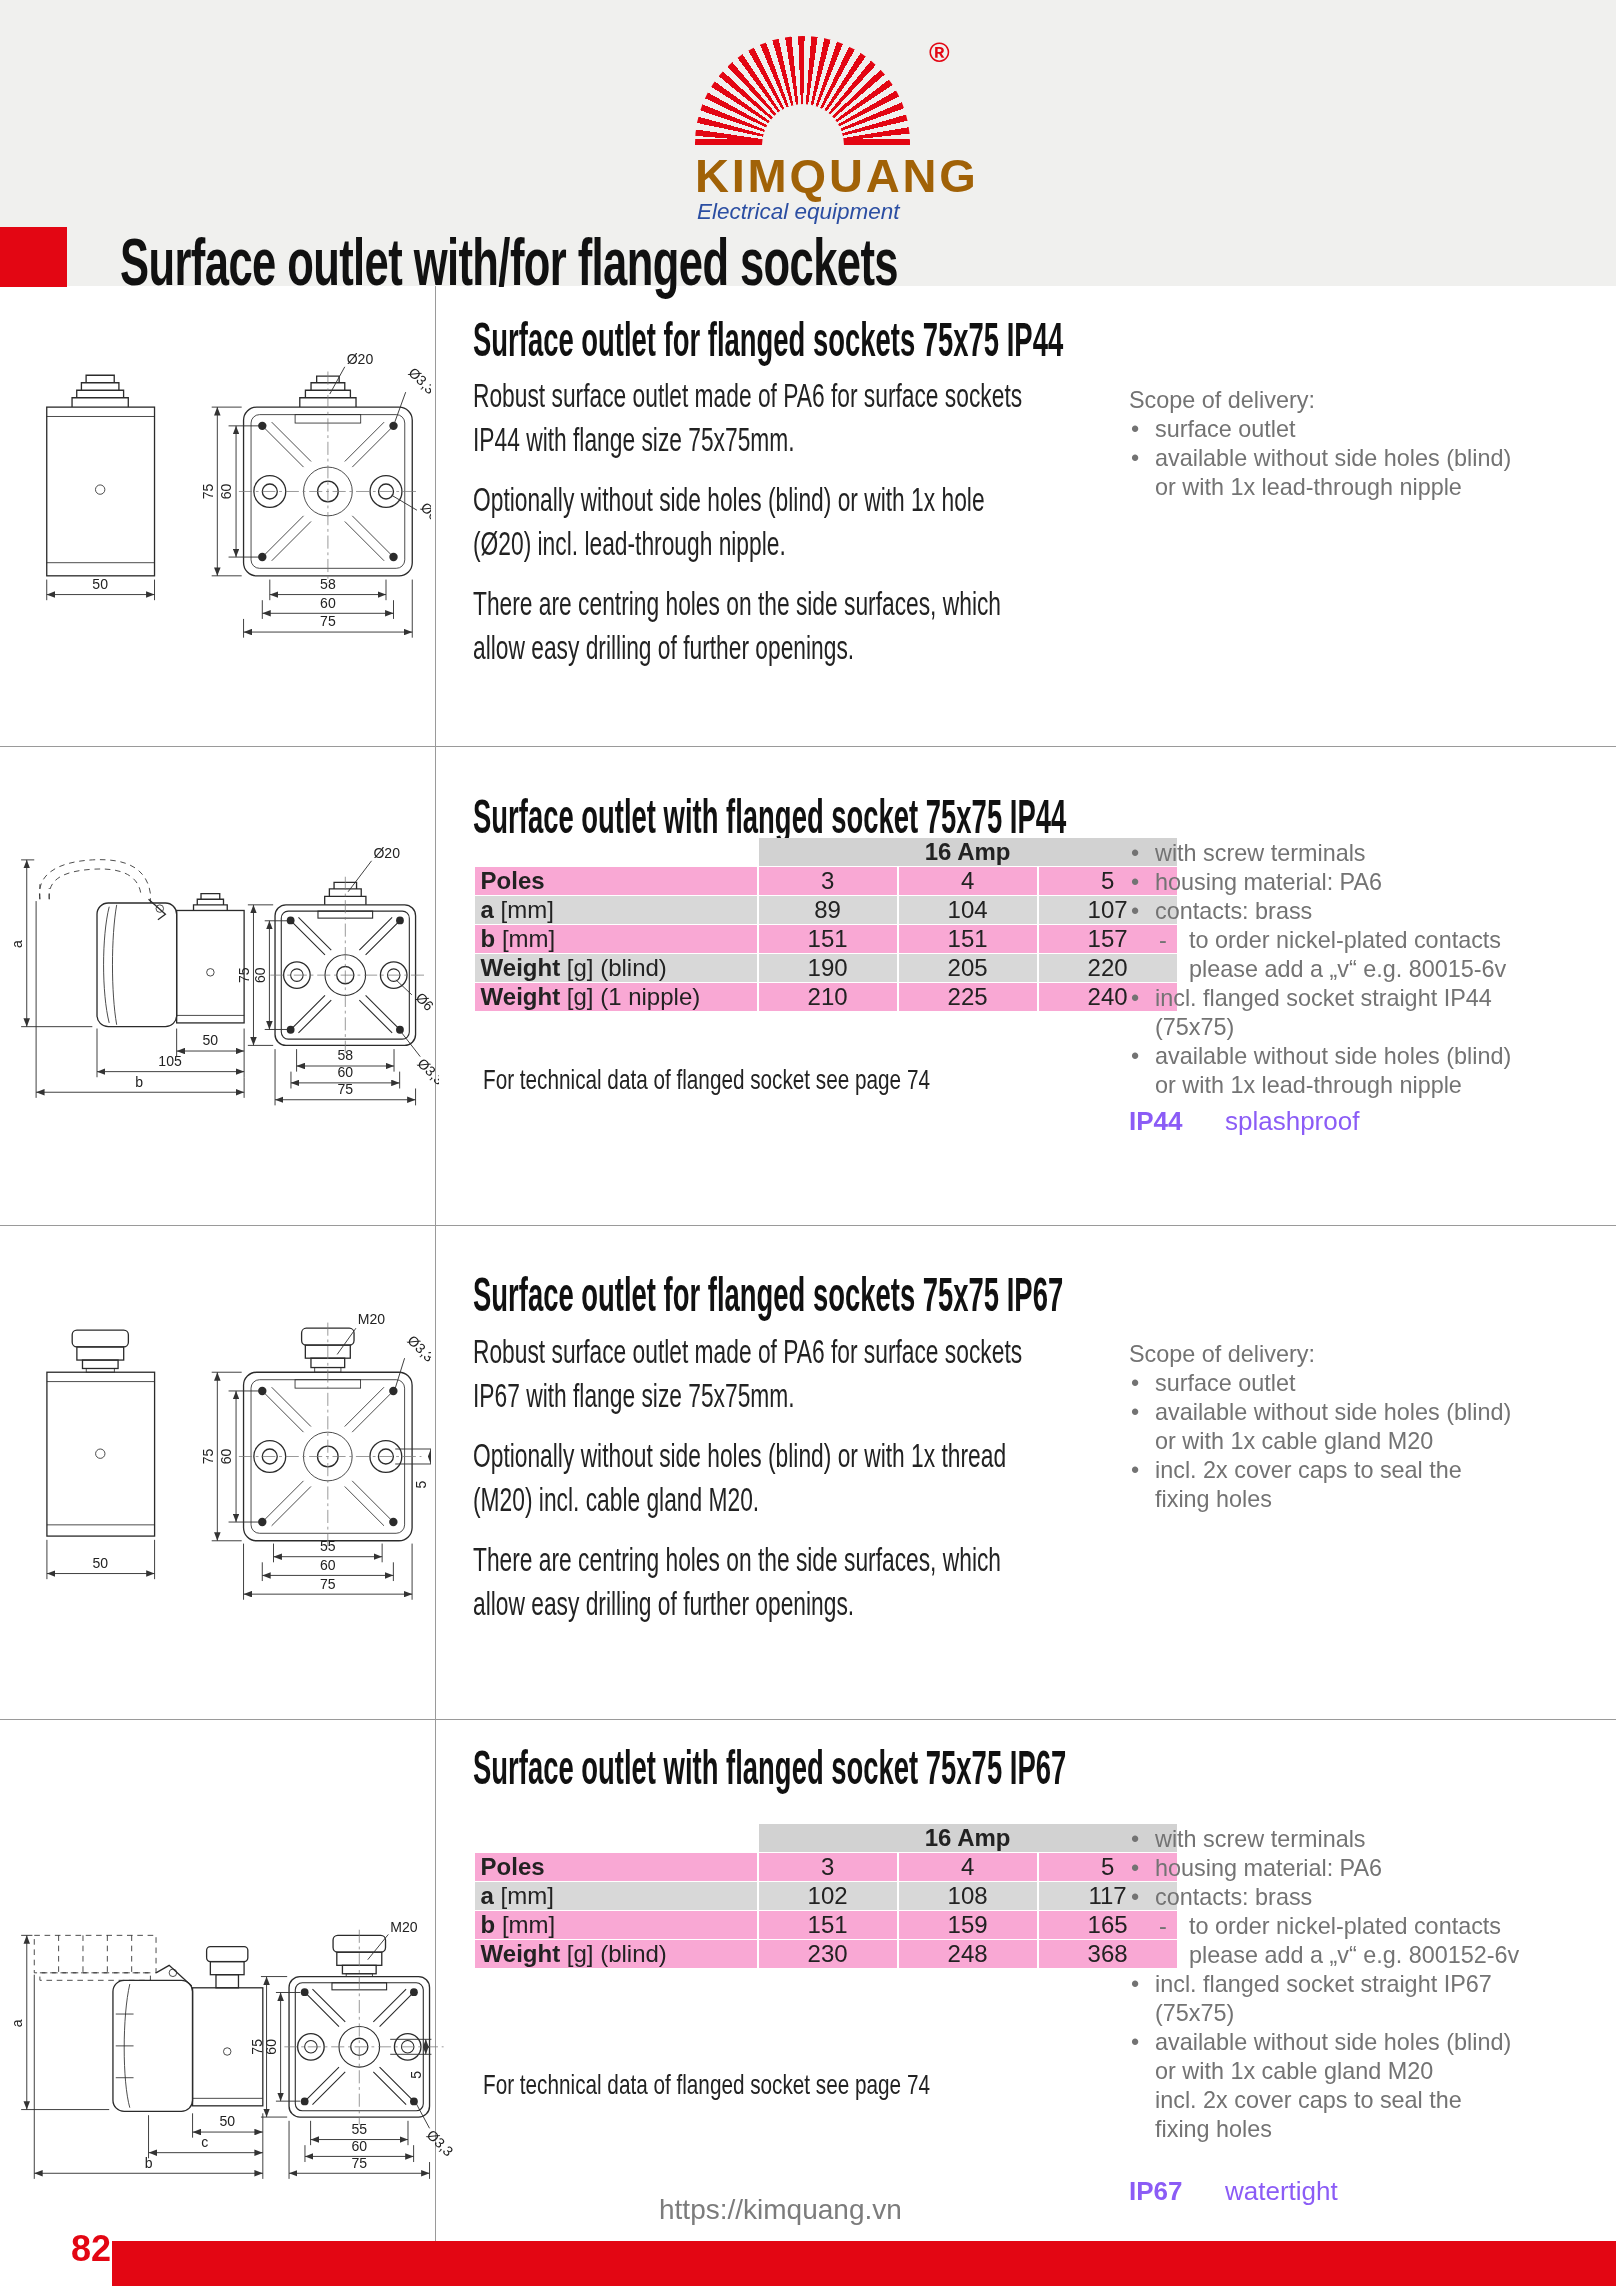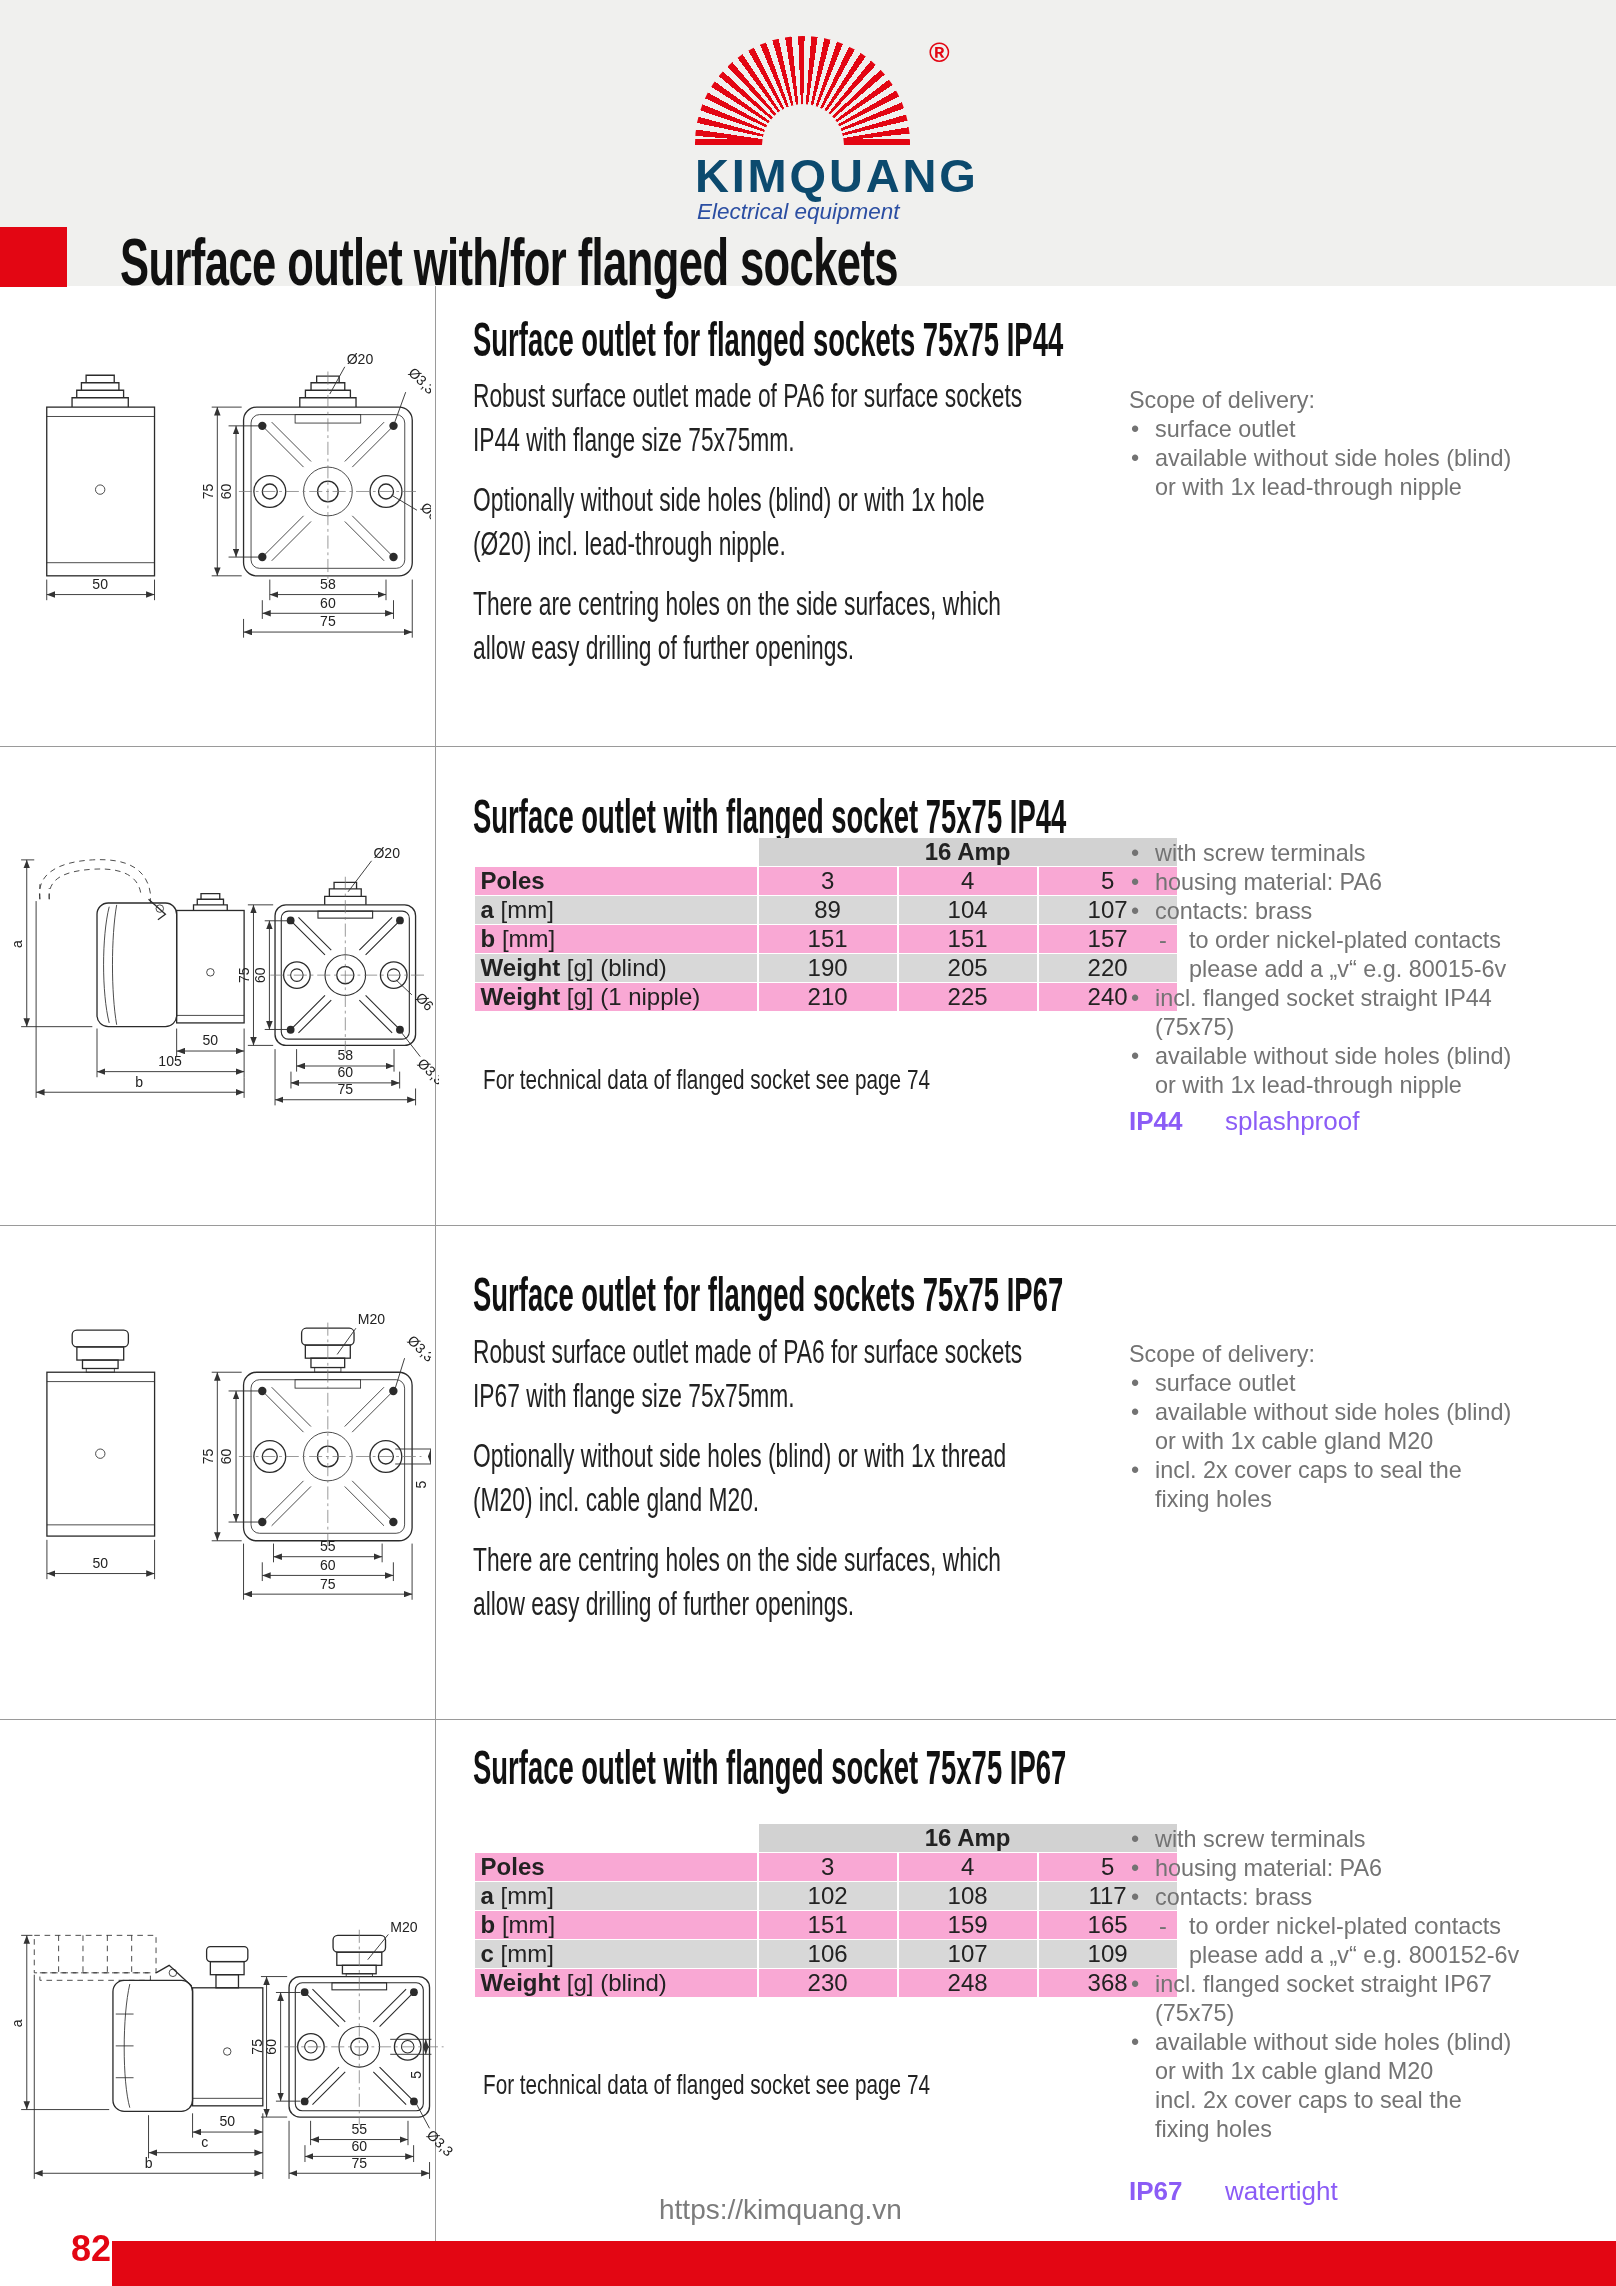--- a/index.html
+++ b/index.html
@@ -14,21 +14,21 @@
                 letter-spacing:-0.9px; white-space:nowrap; transform:scaleX(.66); transform-origin:left top; color:#111; }
 
   
   .fan { left:695px; top:36px; width:215px; height:109px; overflow:hidden; border-radius:108px 108px 0 0; }
   .fan-rays { position:absolute; left:0; top:0; width:215px; height:109px;
               background:repeating-conic-gradient(from 268deg at 50% 100%, #e30613 0deg 3.4deg, #f0f0ee 3.4deg 6.9deg); }
   .fan-hole { position:absolute; left:50%; bottom:-41px; transform:translateX(-50%);
               width:82px; height:82px; border-radius:50%; background:#f0f0ee; }
   .fan-base { position:absolute; left:0; bottom:0; width:100%; height:5.6px; background:#e30613; }
   .reg-mark { left:929px; top:37px; font-size:28px; color:#e30613; font-weight:bold; }
-  .brand { left:695px; top:148px; font-size:47px; font-weight:bold; letter-spacing:2.8px; color:#0c4a6e; white-space:nowrap; }
+  .brand { left:695px; top:148px; font-size:47px; font-weight:bold; letter-spacing:2.8px; color:#a16207; white-space:nowrap; }
   .tagline { left:697px; top:199px; font-size:22.5px; font-style:italic; color:#2b4ea2; white-space:nowrap; }
 
   
   .vdiv { left:435px; top:286px; width:0.9px; height:1955px; background:#9a9a9a; }
   .hdiv { left:0; width:1616px; height:0.9px; background:#9a9a9a; }
 
   
   .h2c { font-weight:bold; font-size:49px; line-height:1; white-space:nowrap;
          transform:scaleX(.56); transform-origin:left top; color:#111; }
   .bodyc { font-size:34px; line-height:44px; width:843px; transform:scaleX(.67); transform-origin:left top; color:#222; }
@@ -423,26 +423,20 @@
       <td class="val">102</td>
       <td class="val">108</td>
       <td class="val">117</td>
     </tr>
     <tr class="rowL">
       <td class="lbl"><b>b</b><span> [mm]</span></td>
       <td class="val">151</td>
       <td class="val">159</td>
       <td class="val">165</td>
     </tr>
-    <tr class="rowD">
-      <td class="lbl"><b>c</b><span> [mm]</span></td>
-      <td class="val">106</td>
-      <td class="val">107</td>
-      <td class="val">109</td>
-    </tr>
     <tr class="rowL">
       <td class="lbl"><b>Weight</b><span> [g] (blind)</span></td>
       <td class="val">230</td>
       <td class="val">248</td>
       <td class="val">368</td>
     </tr>
   </tbody>
     </table>
 
   <div class="abs notec" style="left:483px; top:2069px">For technical data of flanged socket see page 74</div>

